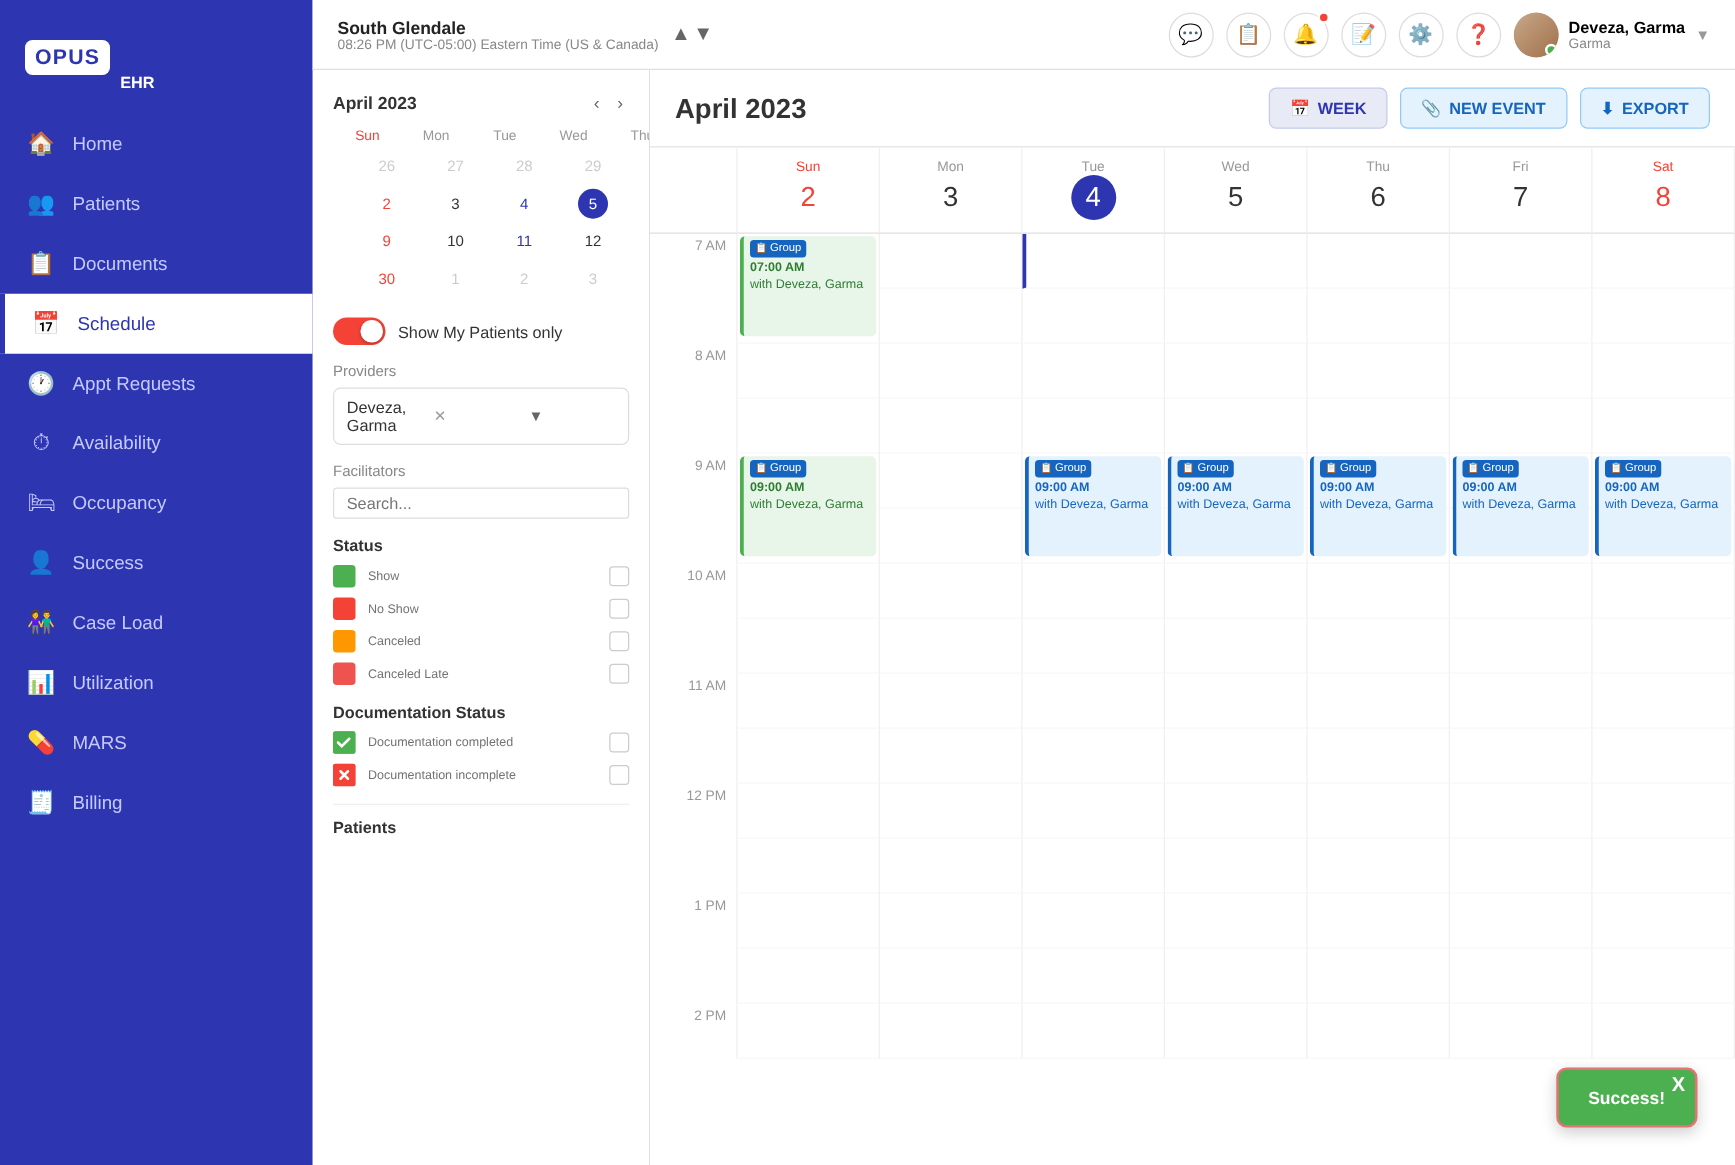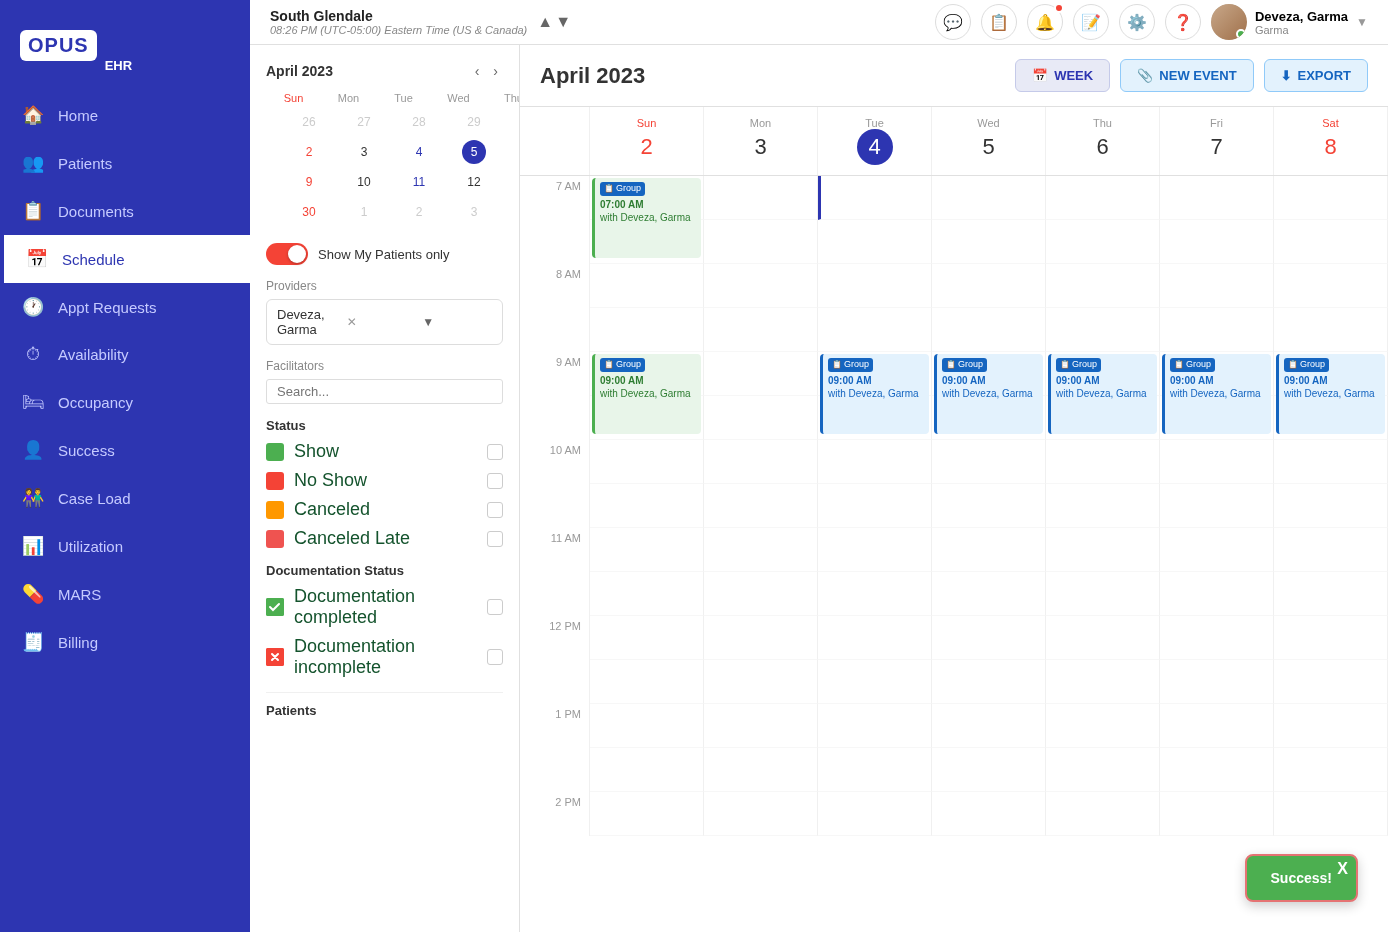--- a/index.html
+++ b/index.html
@@ -42,28 +42,28 @@
     #sidebar .nav-icon { font-size: 18px; width: 22px; text-align: center; }
 
     
     #main { flex: 1; display: flex; flex-direction: column; overflow: hidden; }
 
     
     #topbar {
       background: white;
       border-bottom: 1px solid #e0e0e0;
       padding: 0 20px;
-      height: 45px;
+      height: 56px;
       display: flex;
       align-items: center;
       justify-content: space-between;
     }
     #topbar .location { display: flex; align-items: center; gap: 10px; }
     #topbar .location-text h3 { font-size: 14px; font-weight: 700; color: #222; }
-    #topbar .location-text p { font-size: 11px; color: #888; font-style: italic; }
+    #topbar .location-text p { font-size: 11px; color: #888; }
     #topbar .location-arrows { display: flex; gap: 2px; color: #666; font-size: 16px; cursor: pointer; }
     #topbar .top-icons { display: flex; align-items: center; gap: 10px; }
     #topbar .icon-btn {
       width: 36px; height: 36px;
       border-radius: 50%;
       border: 1px solid #ddd;
       display: flex; align-items: center; justify-content: center;
       cursor: pointer; font-size: 16px; color: #555;
       background: white; position: relative;
     }
@@ -165,21 +165,21 @@
       padding: 4px 10px; font-size: 13px; outline: none;
     }
 
     
     .status-section { margin-bottom: 14px; }
     .status-title { font-size: 13px; font-weight: 600; color: #333; margin-bottom: 8px; }
     .status-row {
       display: flex; align-items: center; gap: 10px; margin-bottom: 8px;
     }
     .status-dot { width: 18px; height: 18px; border-radius: 3px; flex-shrink: 0; }
-    .status-text { font-size: 18px; color: #14532d; flex: 1; }
+    .status-text { font-size: 10px; color: #737373; flex: 1; }
     .status-check {
       width: 16px; height: 16px; border: 1px solid #ccc;
       border-radius: 3px; flex-shrink: 0;
     }
 
     
     .doc-status-row {
       display: flex; align-items: center; gap: 10px; margin-bottom: 8px;
     }
 
@@ -292,21 +292,21 @@
     
     ::-webkit-scrollbar { width: 6px; height: 6px; }
     ::-webkit-scrollbar-track { background: #f0f0f0; }
     ::-webkit-scrollbar-thumb { background: #ccc; border-radius: 3px; }
   </style>
 </head>
 <body>
 
 <div id="sidebar">
   <div class="logo">
-    <div style="background:white;color:#2d35b1;font-weight:900;font-size:20px;padding:4px 8px;border-radius:6px;letter-spacing:1px;">OPUS</div>
+    <div style="background:white;color:#2d35b1;font-weight:900;font-size:17px;padding:4px 8px;border-radius:6px;letter-spacing:1px;">OPUS</div>
     <span style="color:white;font-size:13px;font-weight:600;margin-top:40px;">EHR</span>
   </div>
 
   <nav>
     <div class="nav-item">
       <span class="nav-icon">🏠</span>
       <span>Home</span>
     </div>
     <div class="nav-item">
       <span class="nav-icon">👥</span>

